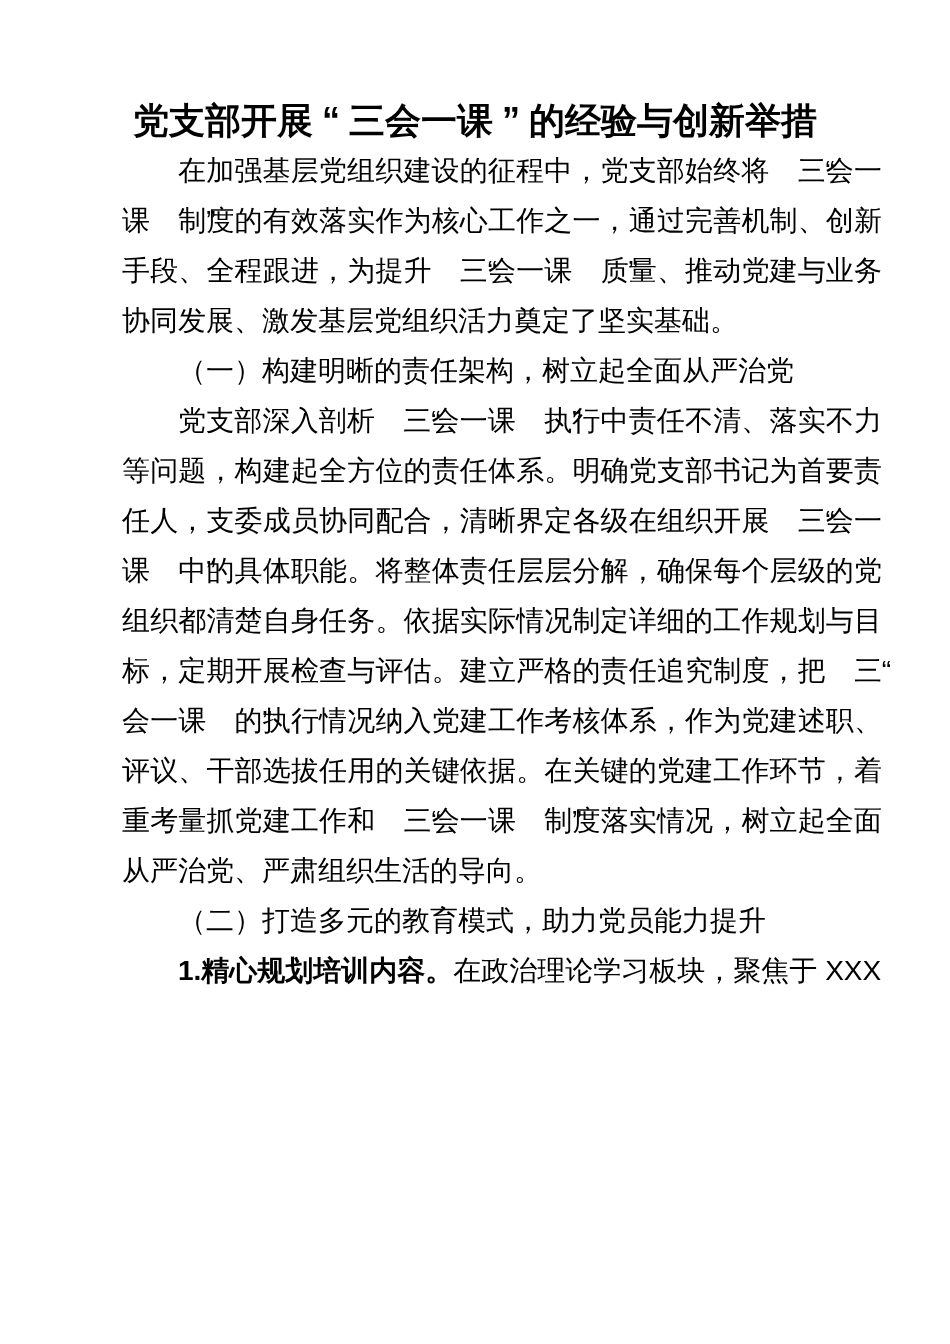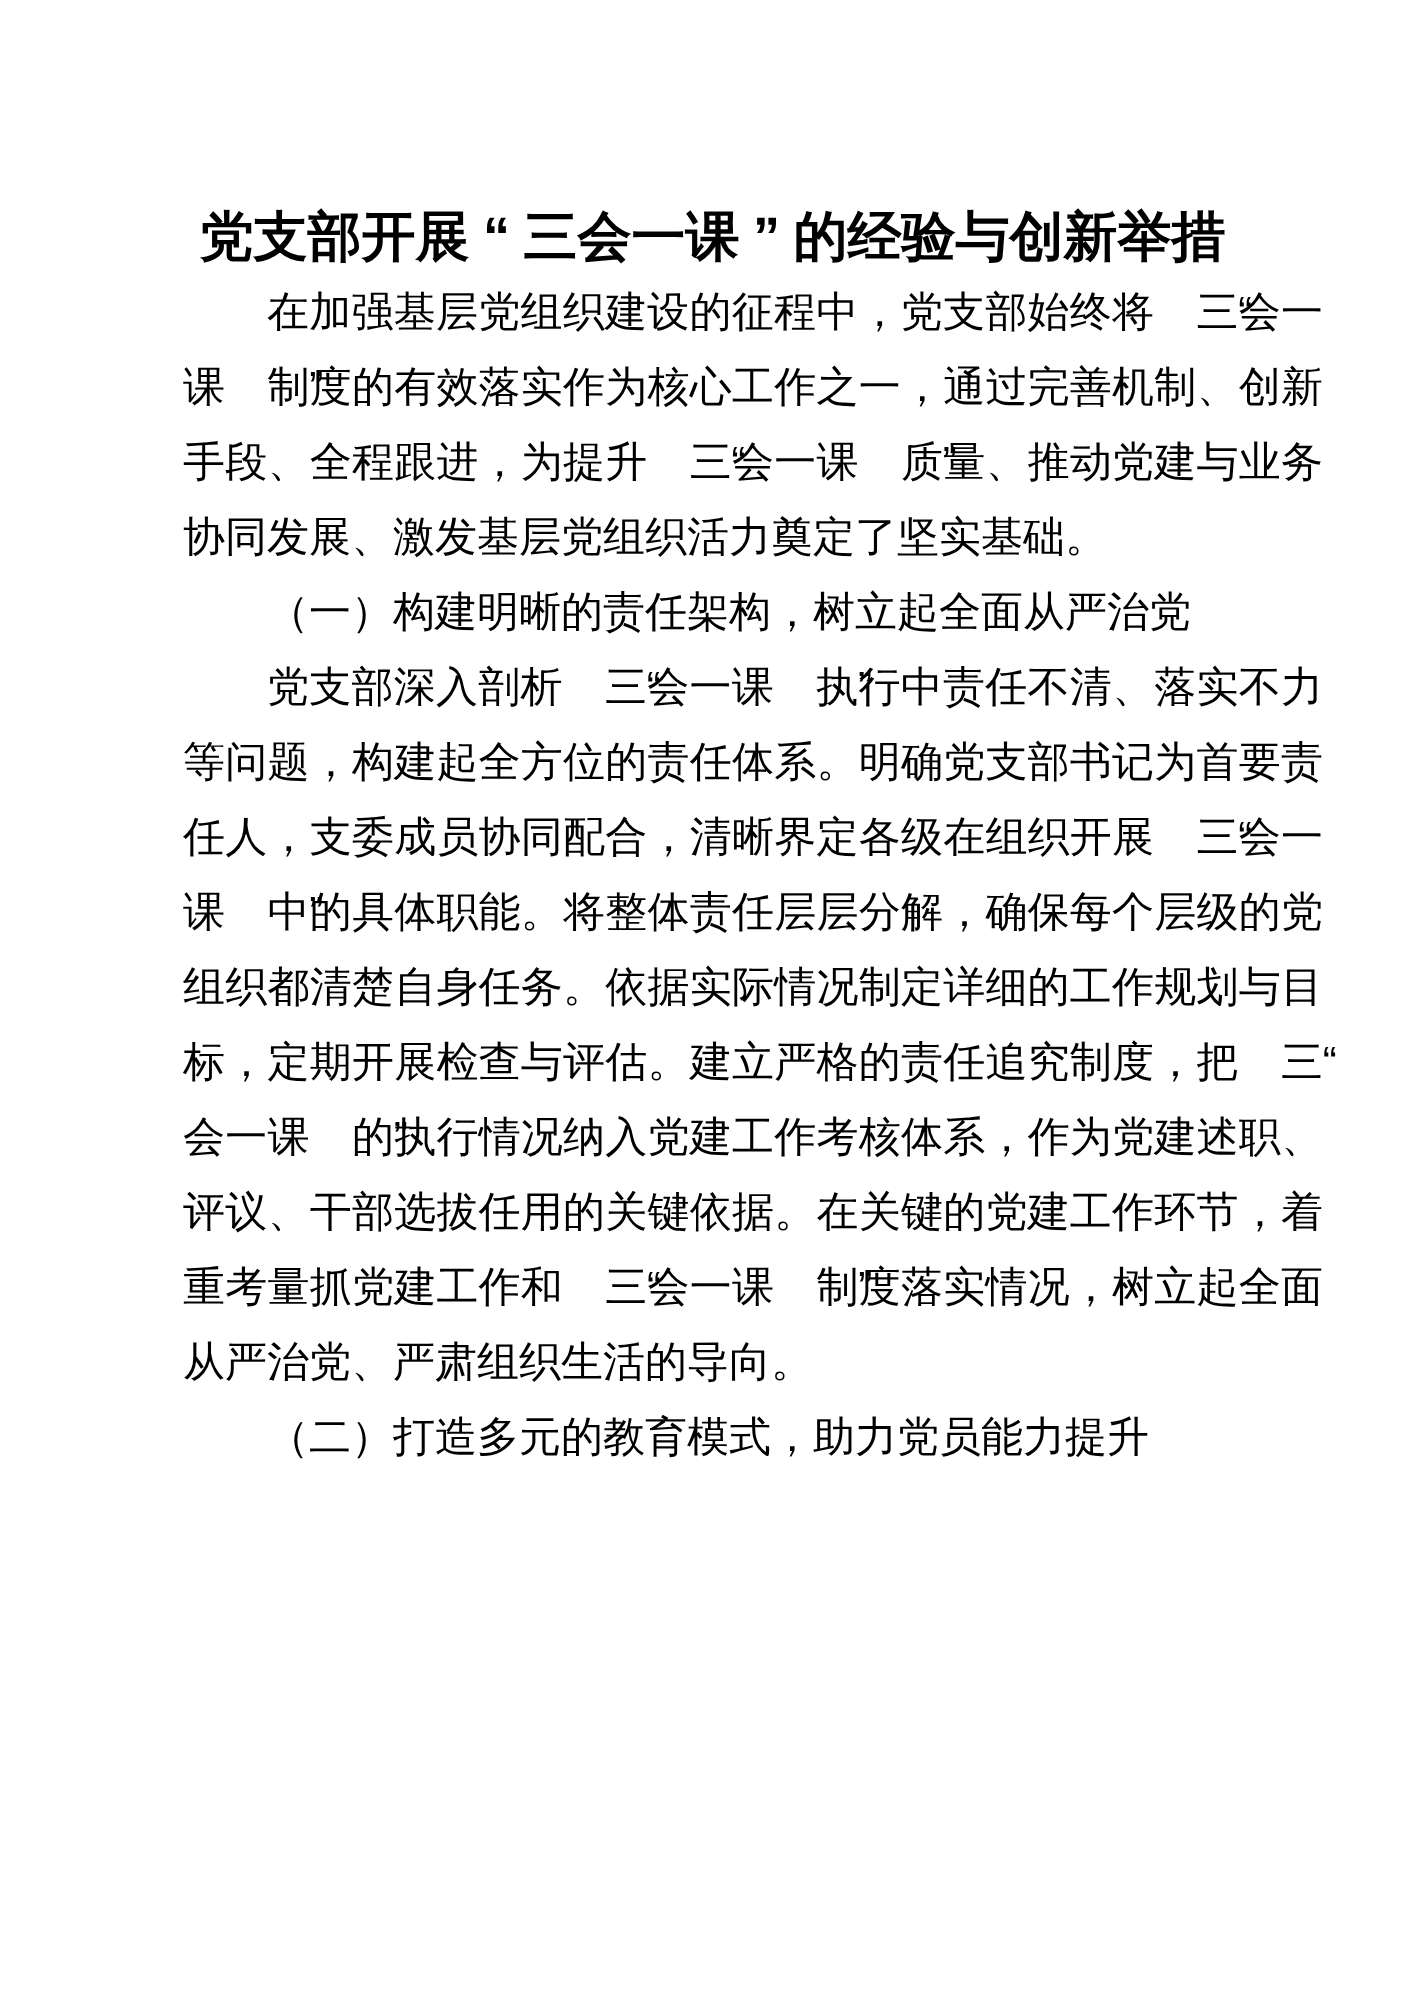--- a/index.html
+++ b/index.html
@@ -8,21 +8,20 @@
     position: relative;
     width: 950px;
     height: 1344px;
     background: #ffffff;
     color: #000000;
     overflow: hidden;
     font-family: "Liberation Sans", sans-serif;
   }
   .page-inner {
     padding-top: 96px;
-    margin-top: 37px;
   }
   .doc-title {
     font-size: 36px;
     line-height: 50px;
     font-weight: 700;
     text-align: center;
     letter-spacing: 0;
     white-space: nowrap;
   }
   .content {
@@ -60,16 +59,17 @@
 
       <p class="para q-fix">在加强基层党组织建设的征程中，党支部始终将<span class="fwq">“</span>三会一课<span class="fwq">”</span>制度的有效落实作为核心工作之一，通过完善机制、创新手段、全程跟进，为提升<span class="fwq">“</span>三会一课<span class="fwq">”</span>质量、推动党建与业务协同发展、激发基层党组织活力奠定了坚实基础。</p>
 
 
       <p class="para heading2 q-fix">（一）构建明晰的责任架构，树立起全面从严治党</p>
 
       <p class="para q-fix">党支部深入剖析<span class="fwq">“</span>三会一课<span class="fwq">”</span>执行中责任不清、落实不力等问题，构建起全方位的责任体系。明确党支部书记为首要责任人，支委成员协同配合，清晰界定各级在组织开展<span class="fwq">“</span>三会一课<span class="fwq">”</span>中的具体职能。将整体责任层层分解，确保每个层级的党组织都清楚自身任务。依据实际情况制定详细的工作规划与目标，定期开展检查与评估。建立严格的责任追究制度，把<span class="fwq">“</span>三会一课<span class="fwq">”</span>的执行情况纳入党建工作考核体系，作为党建述职、评议、干部选拔任用的关键依据。在关键的党建工作环节，着重考量抓党建工作和<span class="fwq">“</span>三会一课<span class="fwq">”</span>制度落实情况，树立起全面从严治党、严肃组织生活的导向。</p>
 
       <p class="para heading2 q-fix">（二）打造多元的教育模式，助力党员能力提升</p>
 
+      <p class="para"><span class="lead-bold q-fix">1.精心规划培训内容。</span><span class="q-fix">在政治理论学习板块，聚焦于 XXX</span></p>
 
     </div>
   </div>
 </div>
 
 </body></html>

